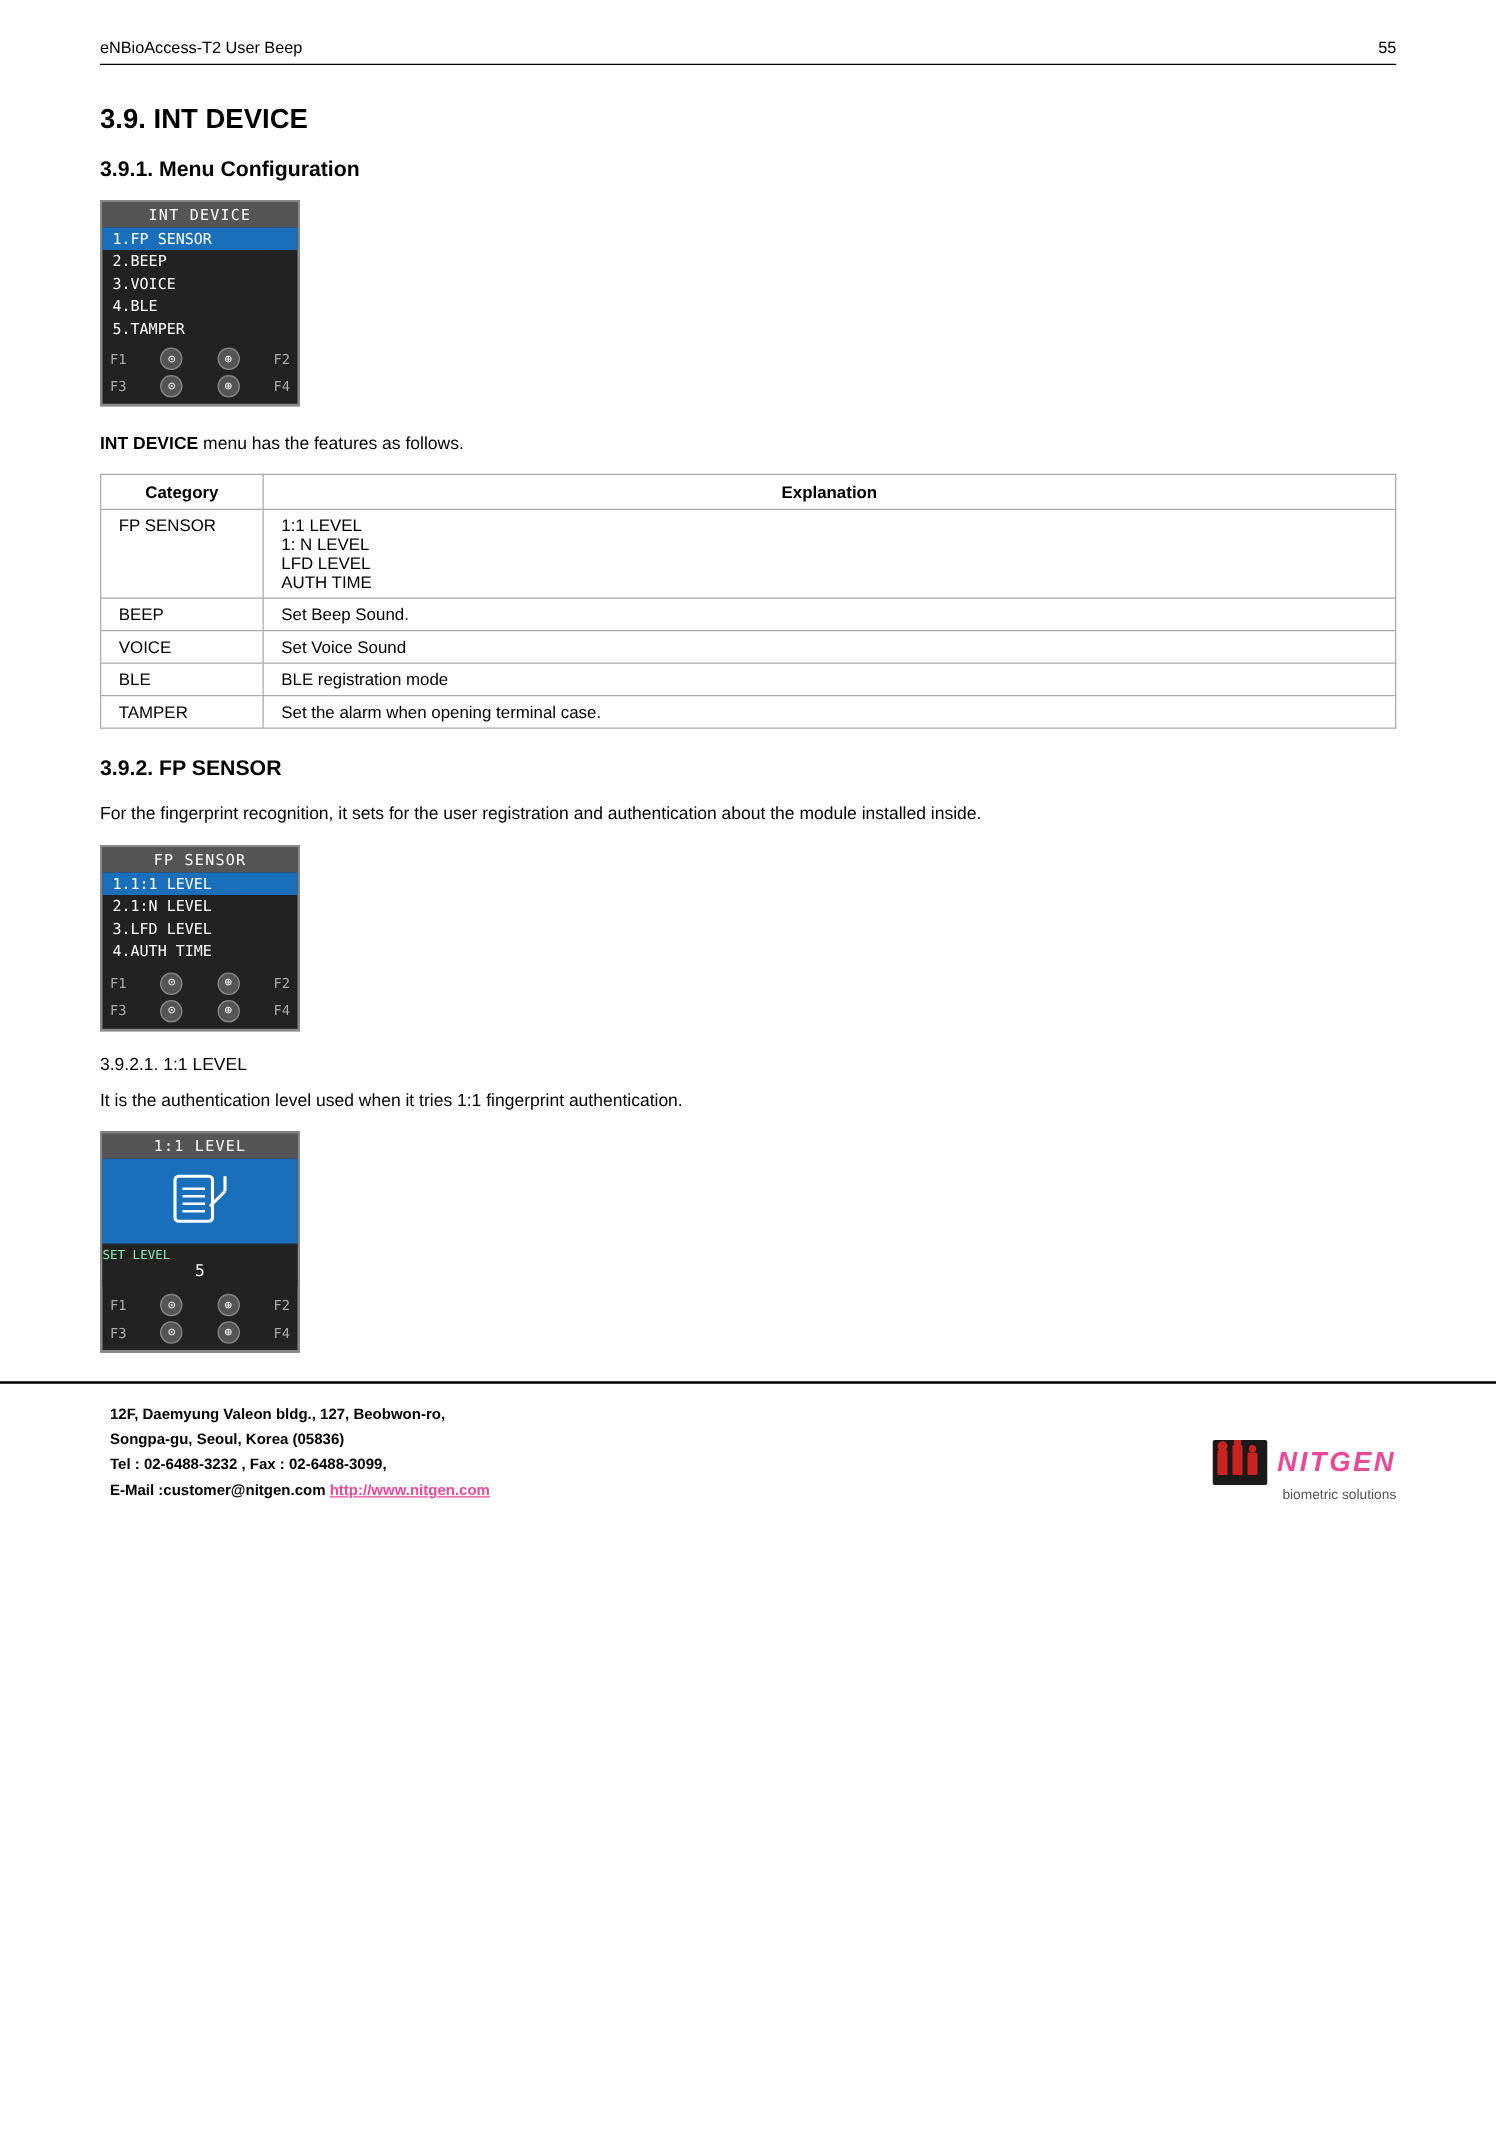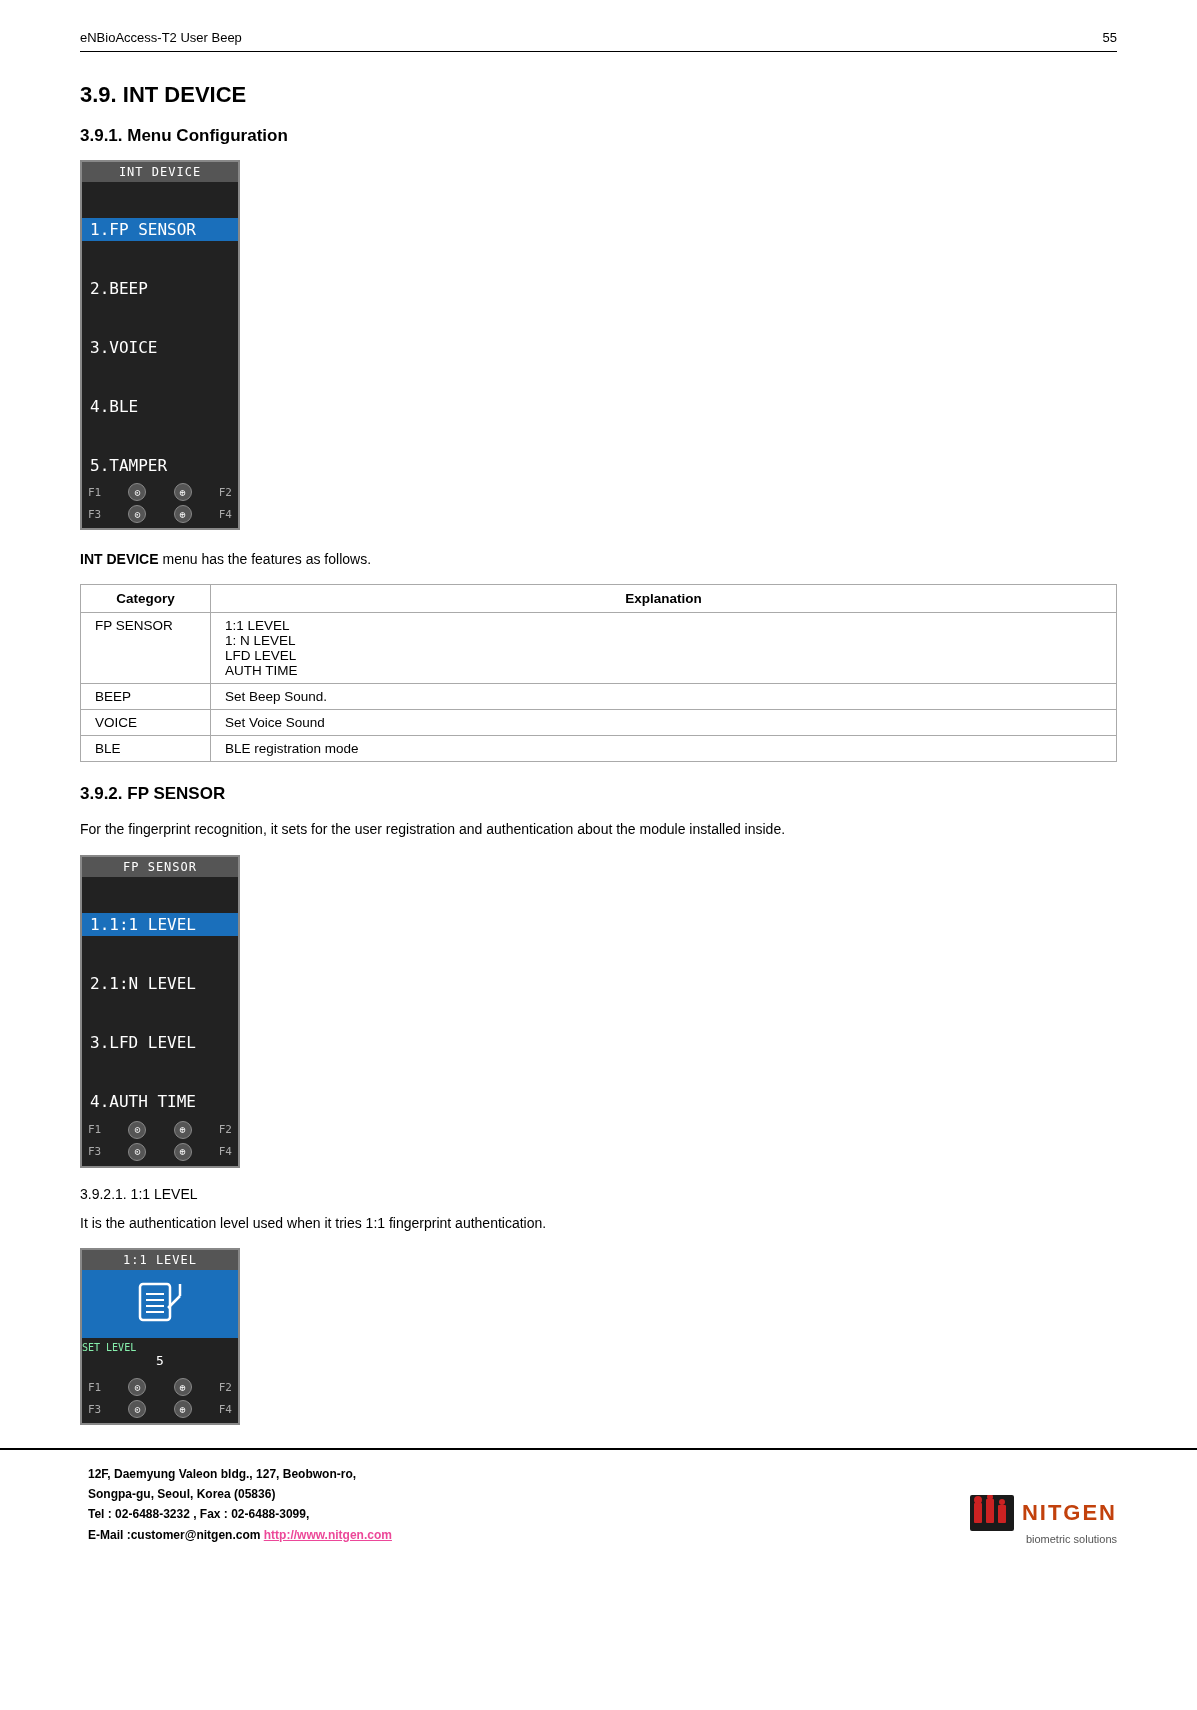--- a/index.html
+++ b/index.html
@@ -68,23 +68,22 @@
     }
     .device-menu-title {
       background: #555;
       text-align: center;
       padding: 3px 6px;
       font-size: 12px;
       letter-spacing: 1px;
     }
     .device-menu-item {
       padding: 2px 8px;
-      font-size: 16px;
-      color: #fff;
-      margin-top: 36px;
+      font-size: 12px;
+      color: #fff;
     }
     .device-menu-item.selected {
       background: #1a6fbb;
       color: #fff;
     }
     .btn-circle {
       width: 18px;
       height: 18px;
       border-radius: 50%;
       background: #555;
@@ -158,21 +157,22 @@
       gap: 8px;
     }
     .nitgen-icon {
       width: 44px;
       height: 36px;
     }
     .nitgen-text {
       font-size: 22px;
       font-weight: bold;
       letter-spacing: 2px;
-      color: #c2410c;
+      color: #ec4899;
+      font-style: italic;
     }
     .biometric-text {
       font-size: 11px;
       color: #555;
       text-align: right;
       margin-top: 2px;
     }
 
     
     .fp-menu {
@@ -289,20 +289,24 @@
           <td>Set Beep Sound.</td>
         </tr>
         <tr>
           <td>VOICE</td>
           <td>Set Voice Sound</td>
         </tr>
         <tr>
           <td>BLE</td>
           <td>BLE registration mode</td>
         </tr>
+        <tr>
+          <td>TAMPER</td>
+          <td>Set the alarm when opening terminal case.</td>
+        </tr>
       </tbody>
     </table>
   </div>
 
   <div>
     <div class="section-h3">3.9.2. FP SENSOR</div>
 
     <p class="body-text">For the fingerprint recognition, it sets for the user registration and authentication about the module installed inside.</p>
 
     <div class="device-menu fp-menu">

